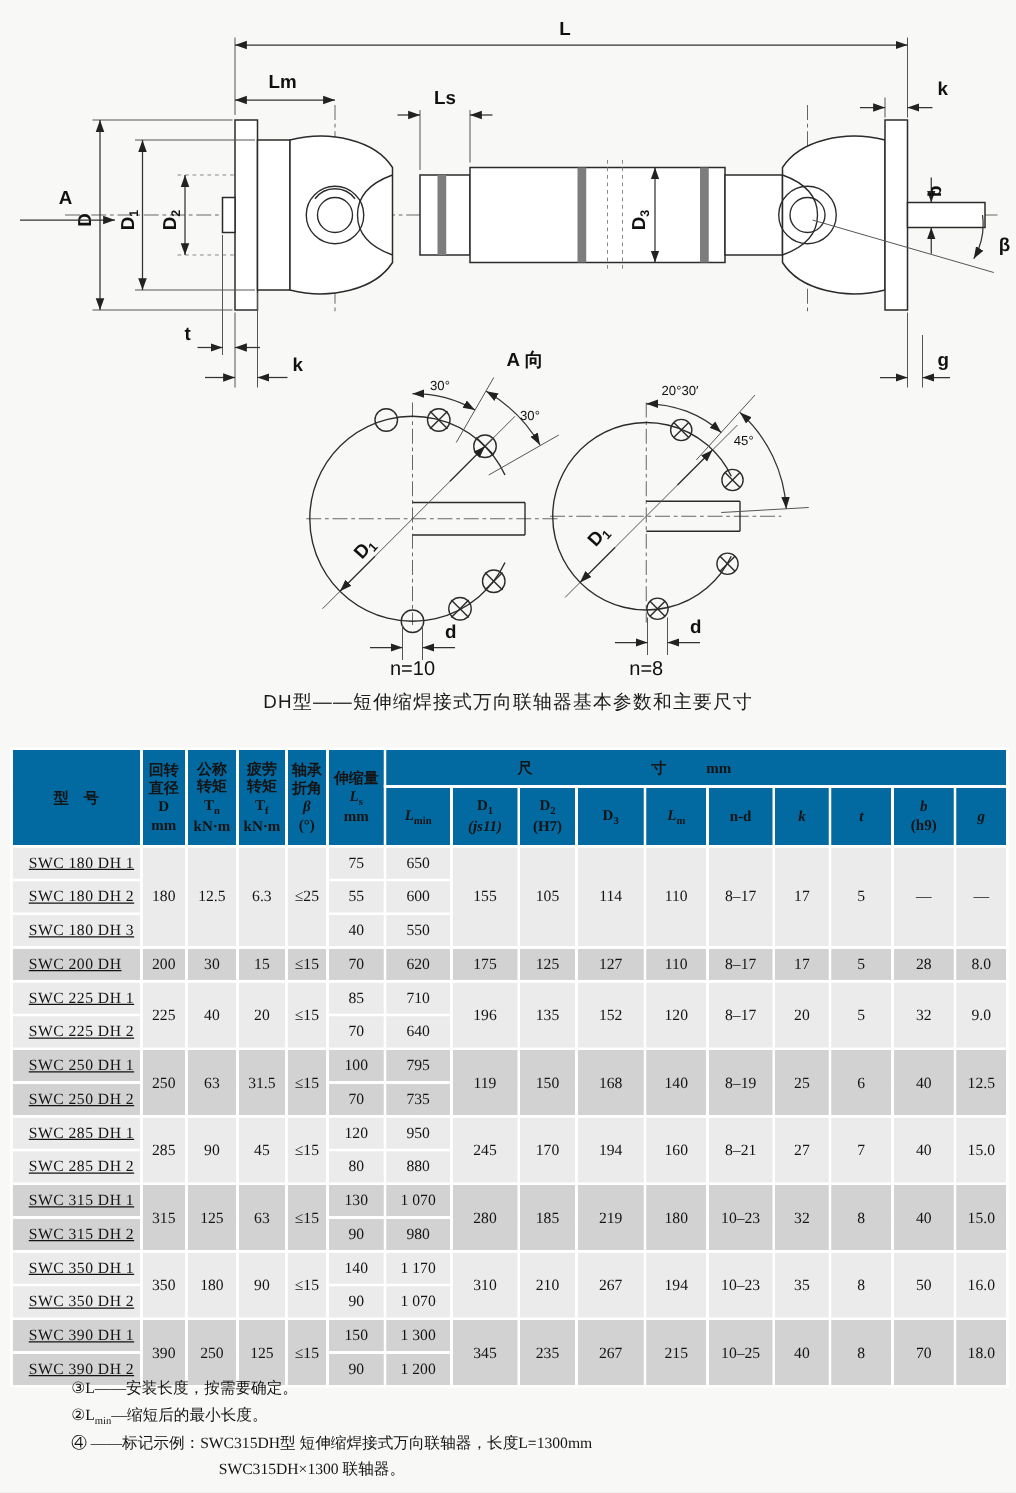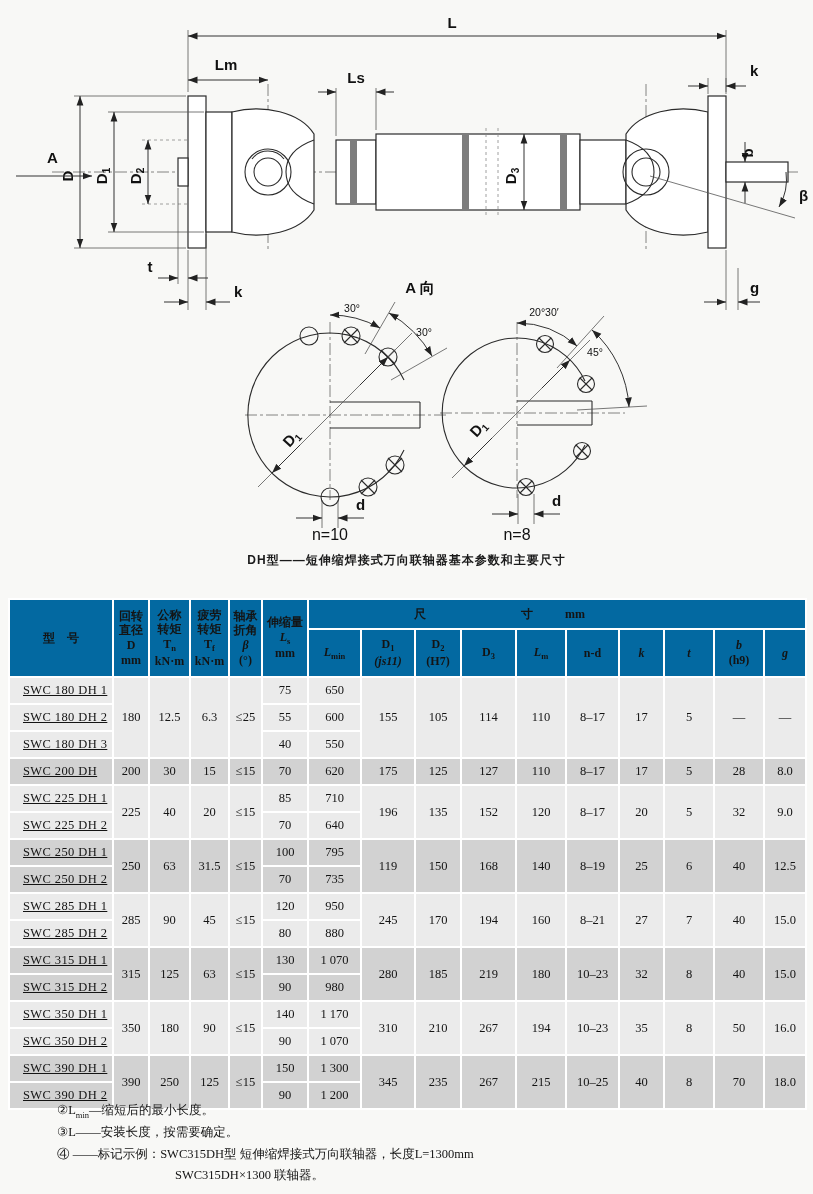--- a/index.html
+++ b/index.html
@@ -12,21 +12,21 @@
   svg .cl{fill:none;stroke:#666;stroke-width:0.8;stroke-dasharray:12 3 3 3;}
   svg .cl2{fill:none;stroke:#888;stroke-width:0.8;stroke-dasharray:3 3;}
   svg .d{fill:none;stroke:#333;stroke-width:1;}
   svg .thin{fill:none;stroke:#555;stroke-width:0.8;}
   svg text{fill:#111;}
   .t1{font:bold 15px "Liberation Sans",sans-serif;}
   .t3{font:10.5px "Liberation Sans",sans-serif;}
   .tn{font:16px "Liberation Sans",sans-serif;}
   .subts{font-size:10px;}
   .title{position:absolute;left:0;top:552px;width:813px;text-align:center;
-         font-size:12px;font-weight:bold;letter-spacing:1px;}
+         font-size:15px;font-weight:normal;letter-spacing:1px;}
   .tblwrap{position:absolute;left:8px;top:598px;width:797px;}
   table{border-collapse:collapse;width:797px;table-layout:fixed;
         font-family:"Liberation Serif","DejaVu Serif",serif;}
   th,td{border:2px solid #fff;text-align:center;vertical-align:middle;padding:0;
         font-size:12.5px;color:#141414;overflow:hidden;}
   thead th{background:#0369a1;font-weight:bold;font-size:12px;line-height:1.22;}
   thead tr.hr1{height:30px;}
   thead tr.hr2{height:48px;}
   tbody td{height:25px;}
   tr.light td{background:#ebebeb;}
@@ -499,24 +499,24 @@
             <td class="model">SWC 390 DH 2</td>
             <td>90</td>
             <td>1 200</td>
           </tr>
         </tbody>
     </table>
   </div>
 
   <div class="notes">
     <div class="note-ind">
-      <span>②</span><span>L</span><sub>min</sub><span>—缩短后的最小长度。</span>
+      <span>③</span><span>L</span><span>——安装长度，按需要确定。</span>
     </div>
     <div class="note-ind">
-      <span>③</span><span>L</span><span>——安装长度，按需要确定。</span>
+      <span>②</span><span>L</span><sub>min</sub><span>—缩短后的最小长度。</span>
     </div>
     <div class="note-ind">
       <span>④</span><span>&nbsp;</span><span>——标记示例：SWC315DH型 短伸缩焊接式万向联轴器，长度L=1300mm</span>
     </div>
     <div class="note-cont">
       <span>SWC315DH×1300 联轴器。</span>
     </div>
   </div>
 
 </div>

